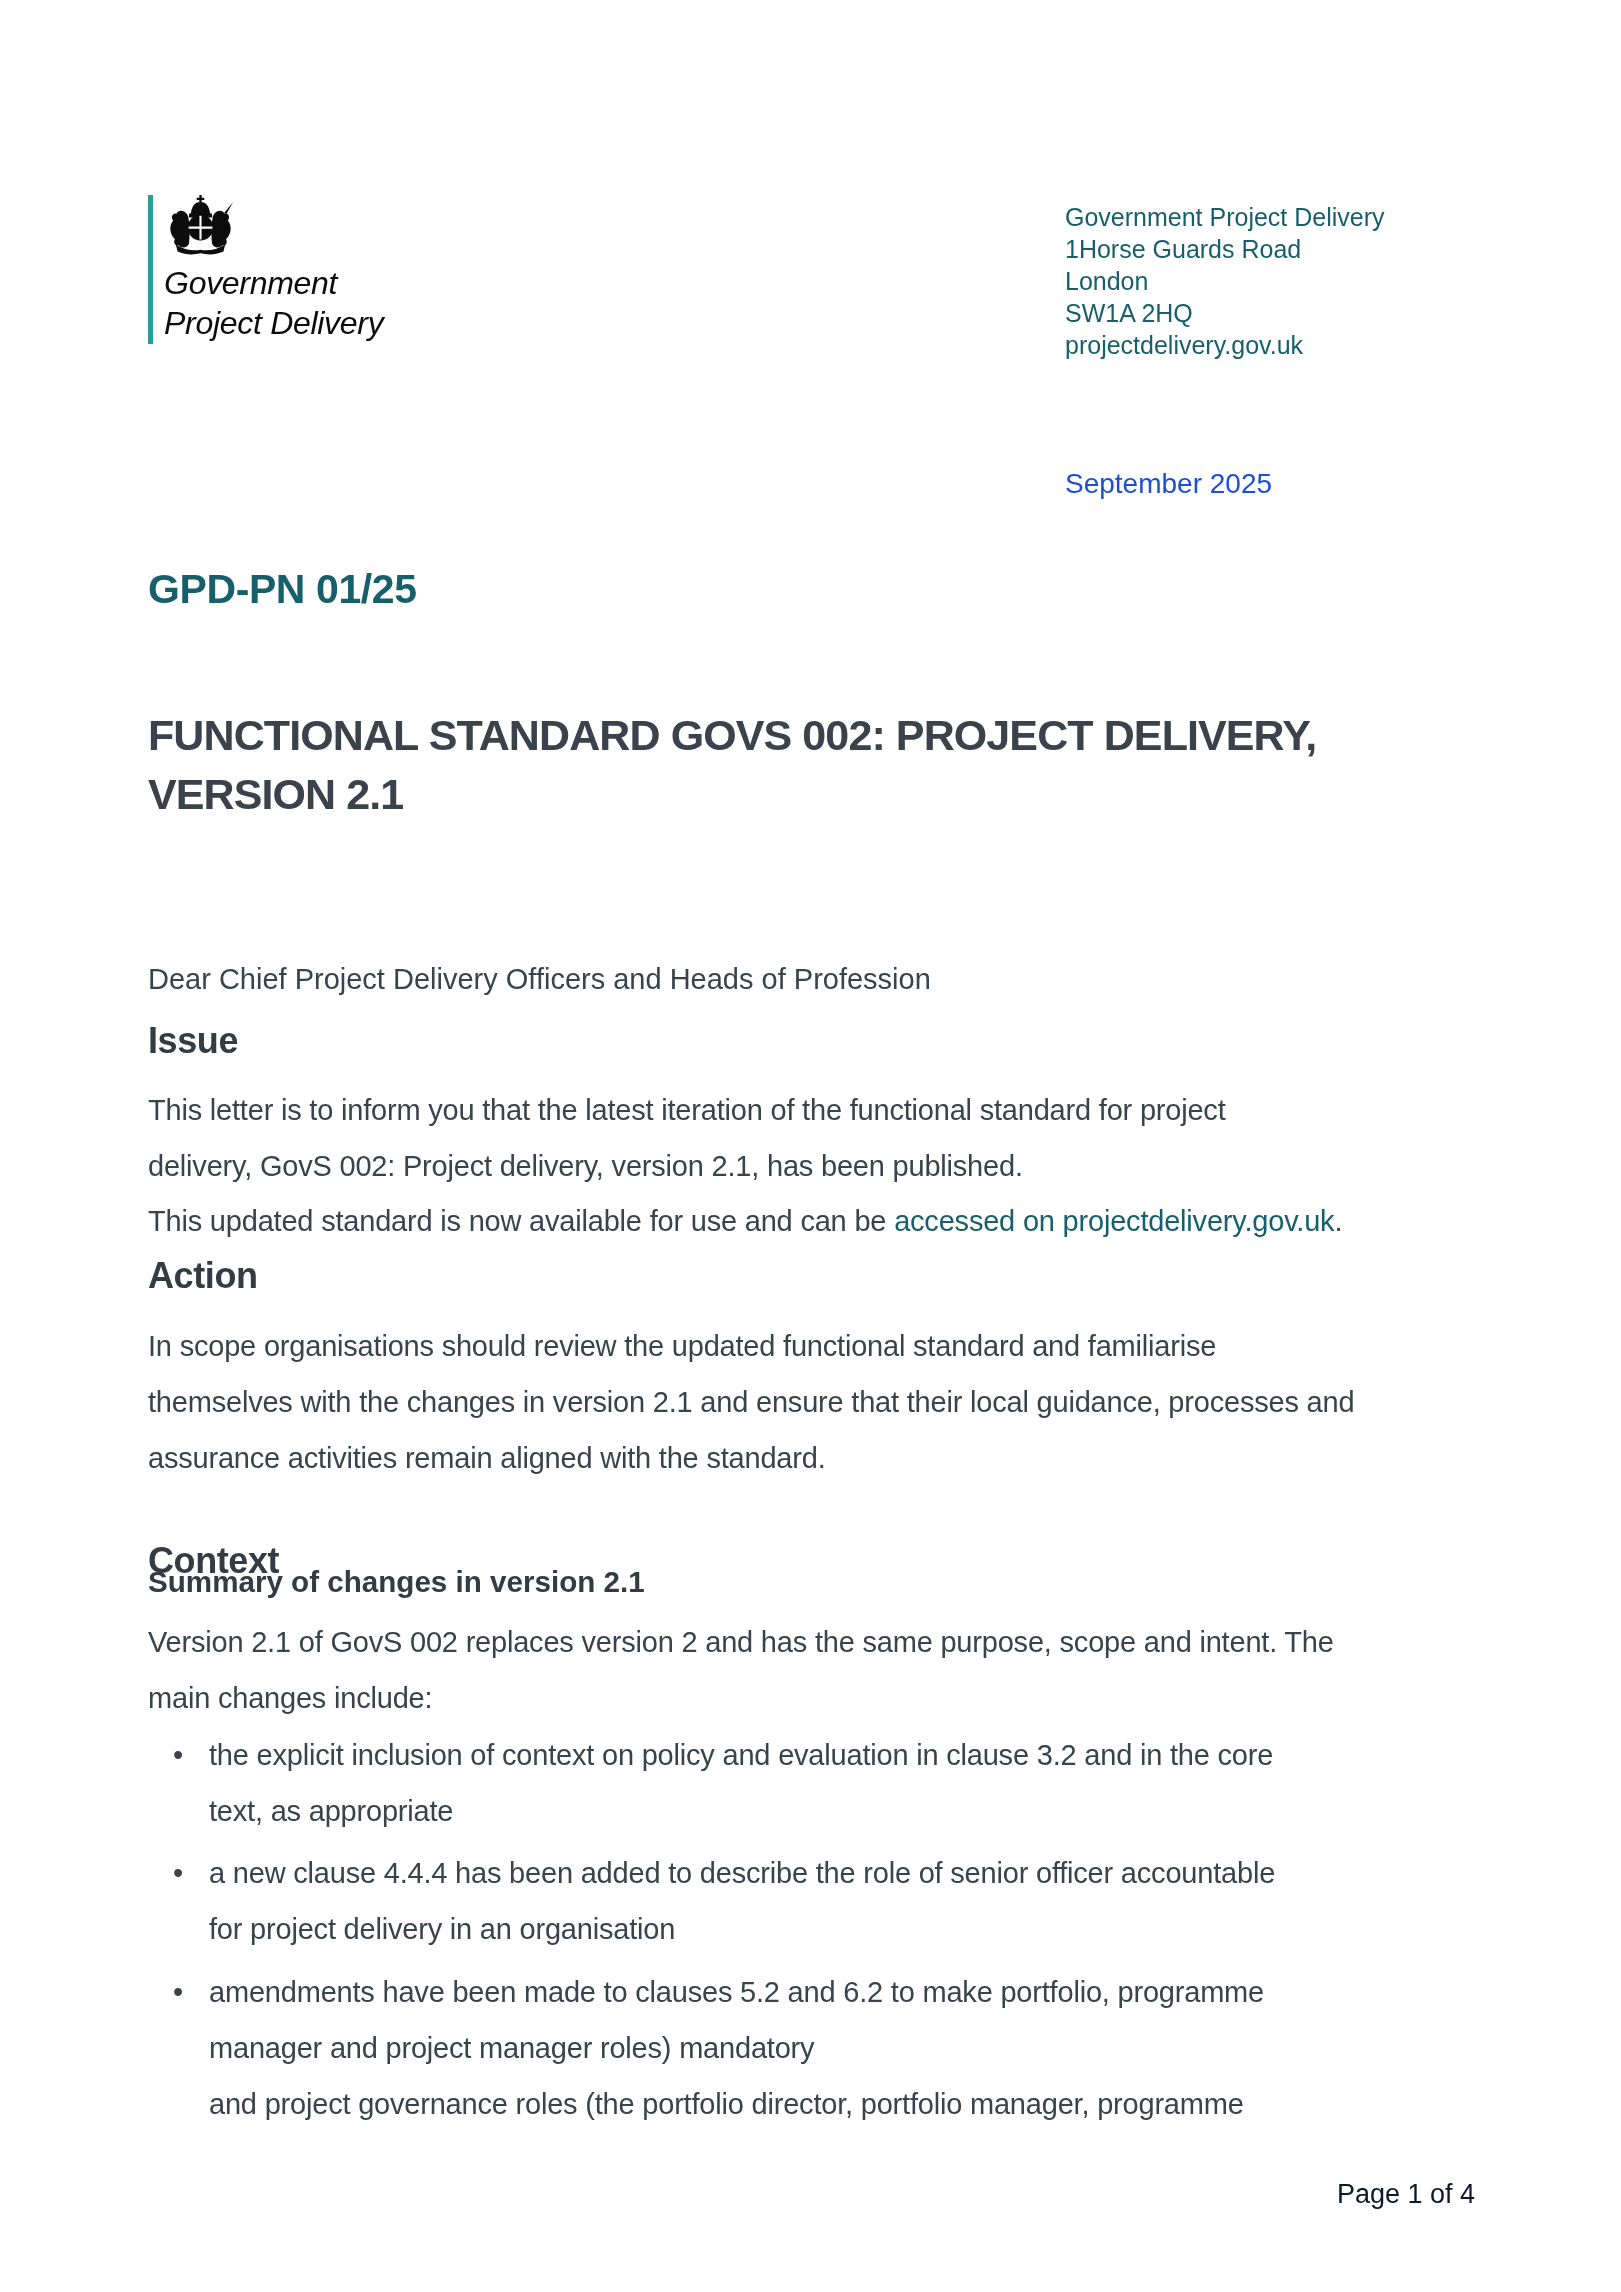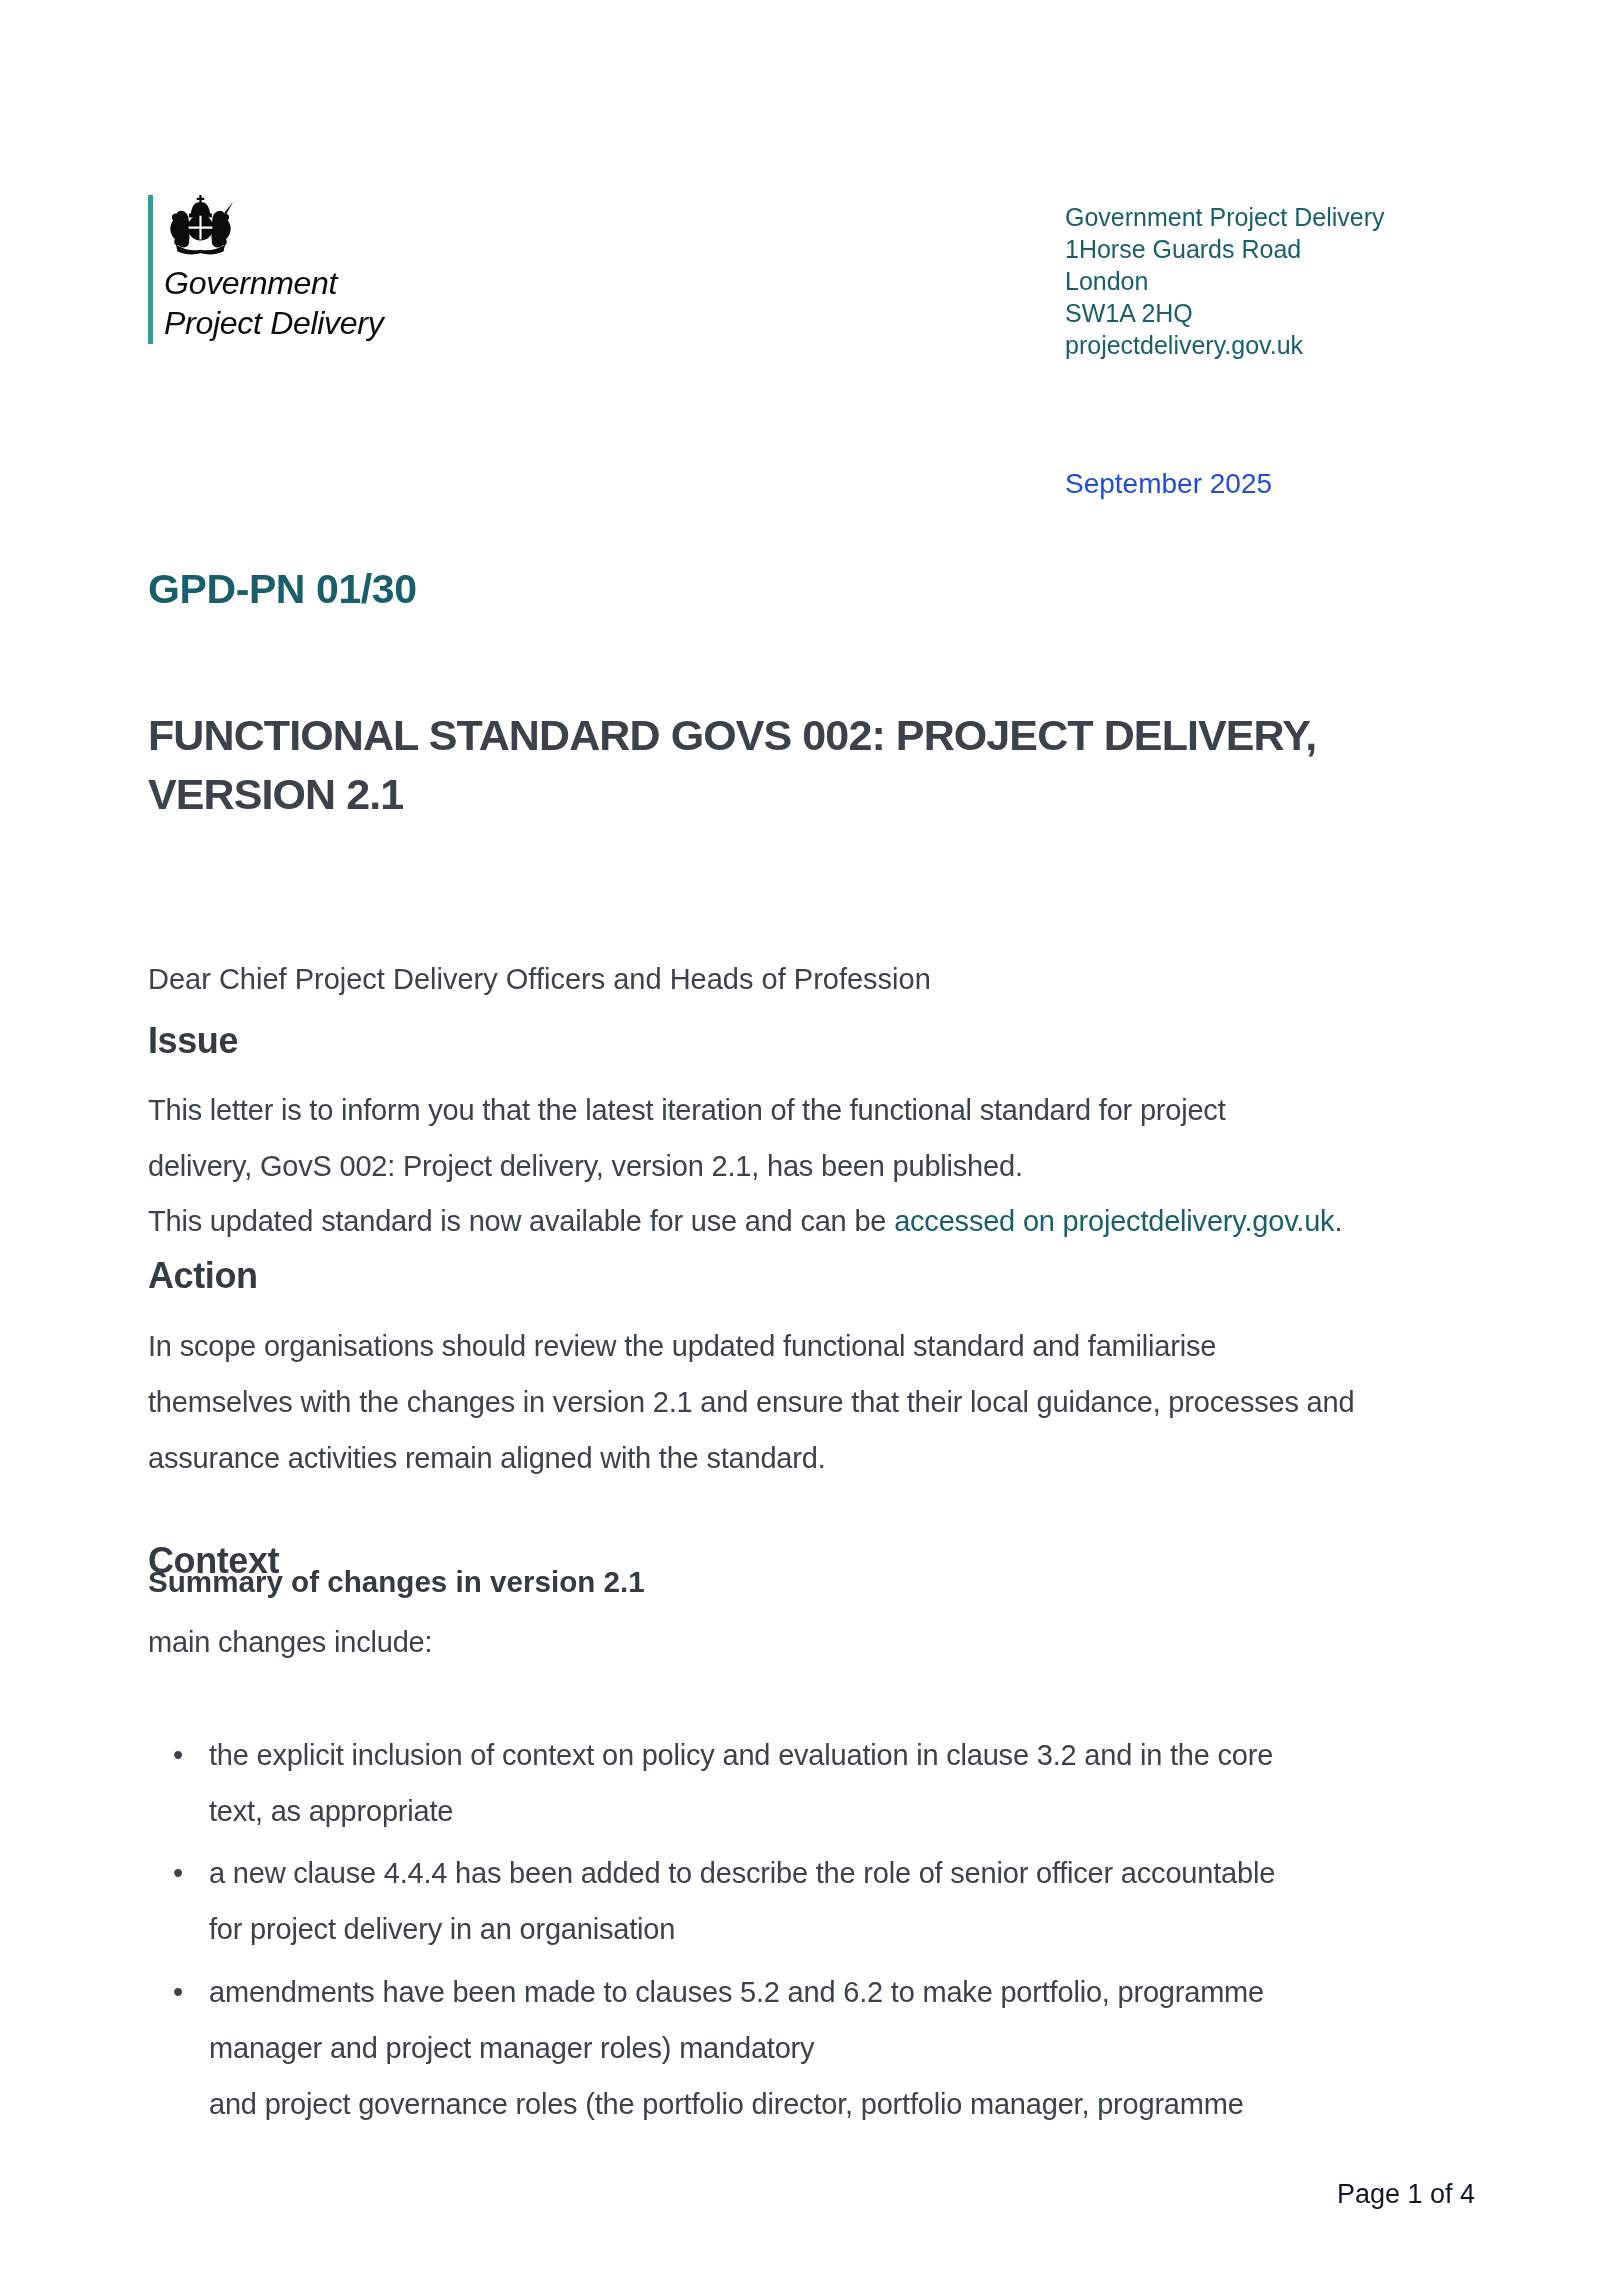--- a/index.html
+++ b/index.html
@@ -80,21 +80,21 @@
   <div class="address-block">
     <div class="addr-line">Government Project Delivery</div>
     <div class="addr-line">1Horse Guards Road</div>
     <div class="addr-line">London</div>
     <div class="addr-line">SW1A 2HQ</div>
     <div class="addr-line"><span class="addr-link">projectdelivery.gov.uk</span></div>
   </div>
 
   <div class="date-line">September 2025</div>
 
-  <div class="reference">GPD-PN 01/30</div>
+  <div class="reference">GPD-PN 01/25</div>
 
   <div class="doc-title">
     <div>FUNCTIONAL STANDARD GOVS 002: PROJECT DELIVERY,</div>
     <div>VERSION 2.1</div>
   </div>
 
   <div class="salutation">Dear Chief Project Delivery Officers and Heads of Profession</div>
 
   <div class="h2 issue">Issue</div>
   <div class="para issue-p1">
@@ -108,20 +108,21 @@
   <div class="h2 action">Action</div>
   <div class="para action-p">
     <div>In scope organisations should review the updated functional standard and familiarise</div>
     <div>themselves with the changes in version 2.1 and ensure that their local guidance, processes and</div>
     <div>assurance activities remain aligned with the standard.</div>
   </div>
 
   <div class="h2 context">Context</div>
   <div class="h3">Summary of changes in version 2.1</div>
   <div class="para context-intro">
+    <div>Version 2.1 of GovS 002 replaces version 2 and has the same purpose, scope and intent. The</div>
     <div>main changes include:</div>
   </div>
 
   <ul class="bullets">
     <li>
       <div>the explicit inclusion of context on policy and evaluation in clause 3.2 and in the core</div>
       <div>text, as appropriate</div>
     </li>
     <li>
       <div>a new clause 4.4.4 has been added to describe the role of senior officer accountable</div>

